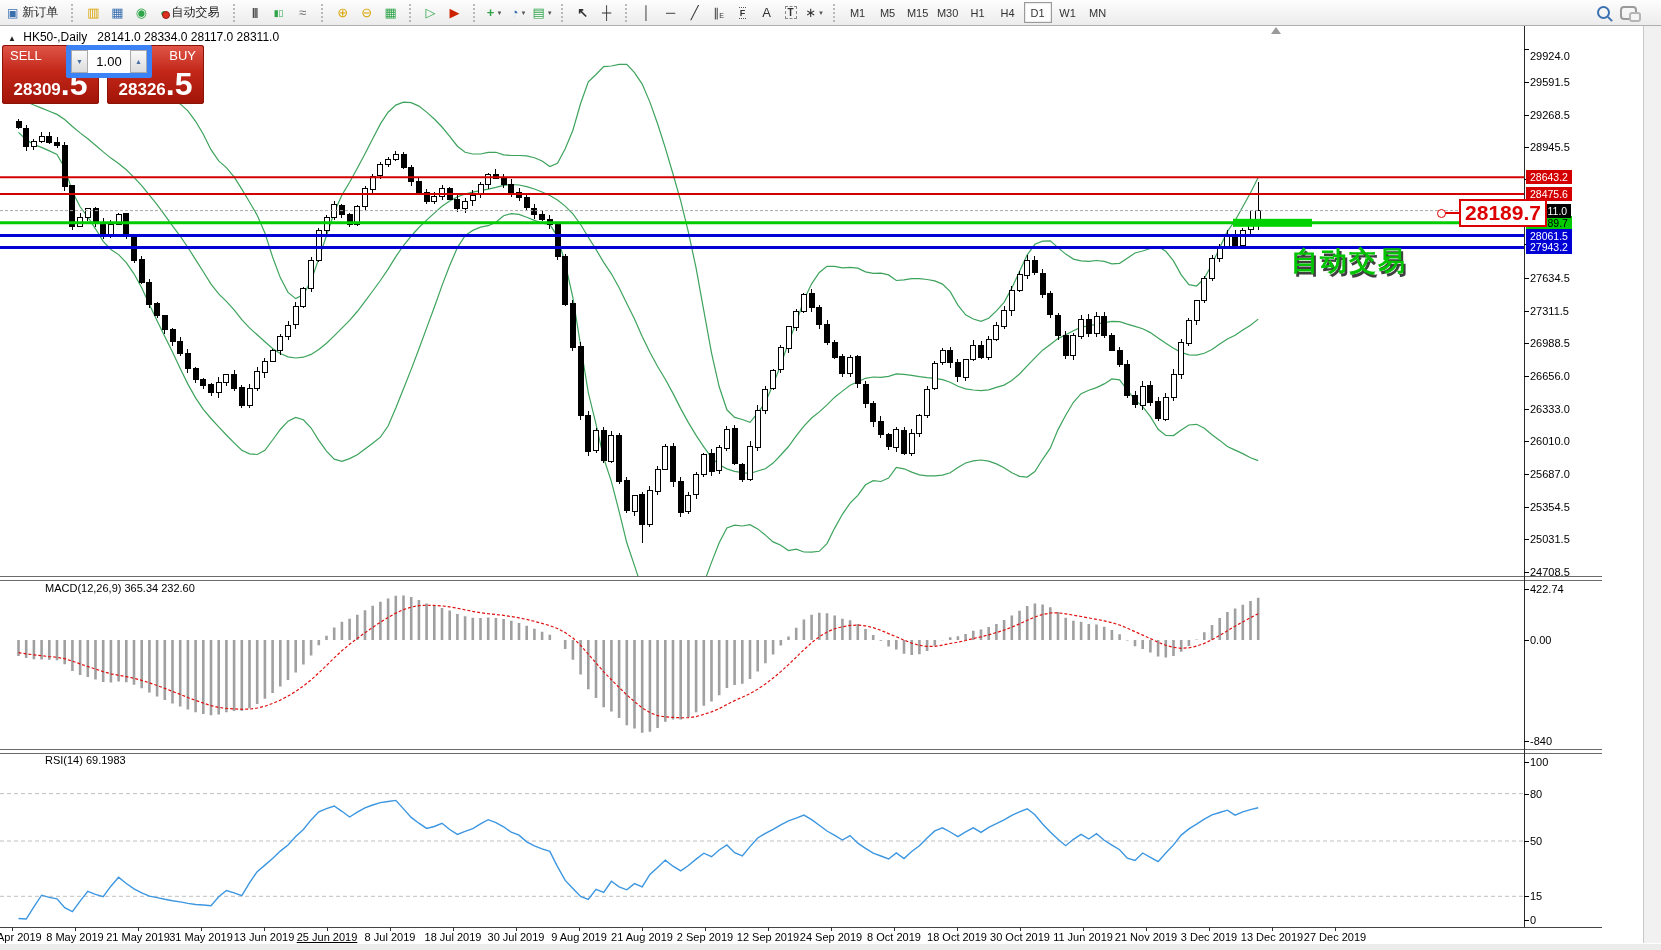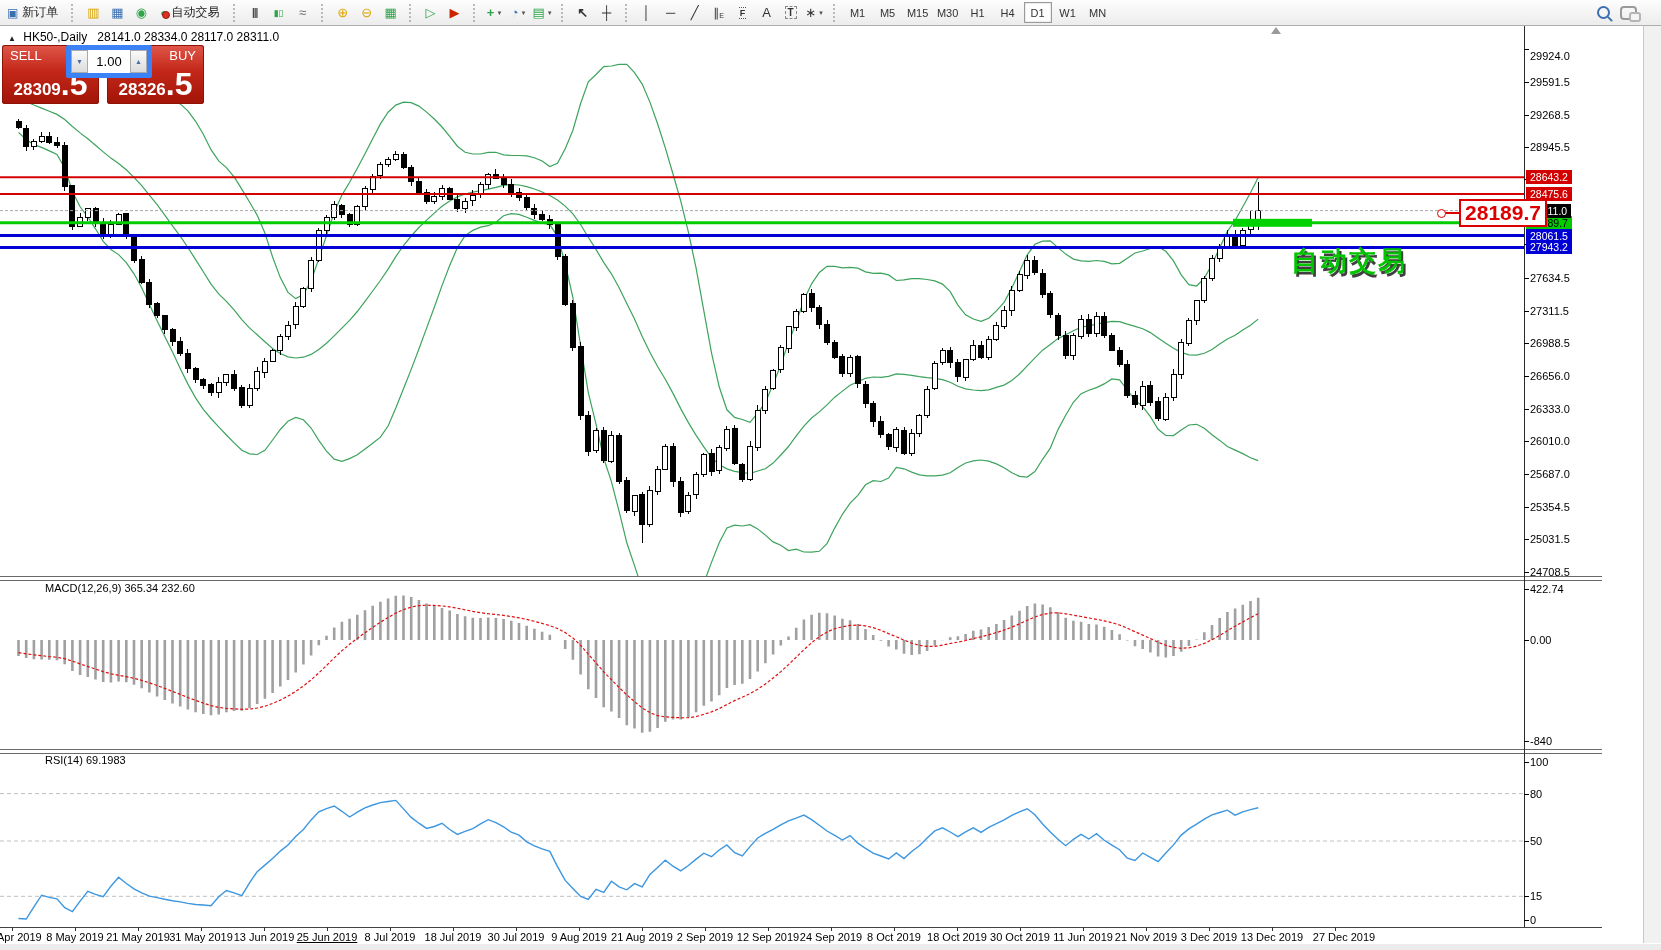--- a/index.html
+++ b/index.html
@@ -672,21 +672,21 @@
       <div class="dlab" style="left: 1020px;">30 Oct 2019</div>
       <div class="dtick" style="left: 1083px;"></div>
       <div class="dlab" style="left: 1083px;">11 Jun 2019</div>
       <div class="dtick" style="left: 1146px;"></div>
       <div class="dlab" style="left: 1146px;">21 Nov 2019</div>
       <div class="dtick" style="left: 1209px;"></div>
       <div class="dlab" style="left: 1209px;">3 Dec 2019</div>
       <div class="dtick" style="left: 1272px;"></div>
       <div class="dlab" style="left: 1272px;">13 Dec 2019</div>
       <div class="dtick" style="left: 1335px;"></div>
-      <div class="dlab" style="left: 1335px; margin-left: 9px;">27 Dec 2019</div>
+      <div class="dlab" style="left: 1335px;">27 Dec 2019</div>
     </div>
 
   <div id="callout-connector"></div>
   <div id="callout-knob"></div>
   <div id="price-callout">28189.7</div>
   <div id="turning-point">自动交易</div>
 
   <div id="right-strip"></div>
   <div id="status-strip"></div>
 </div>

